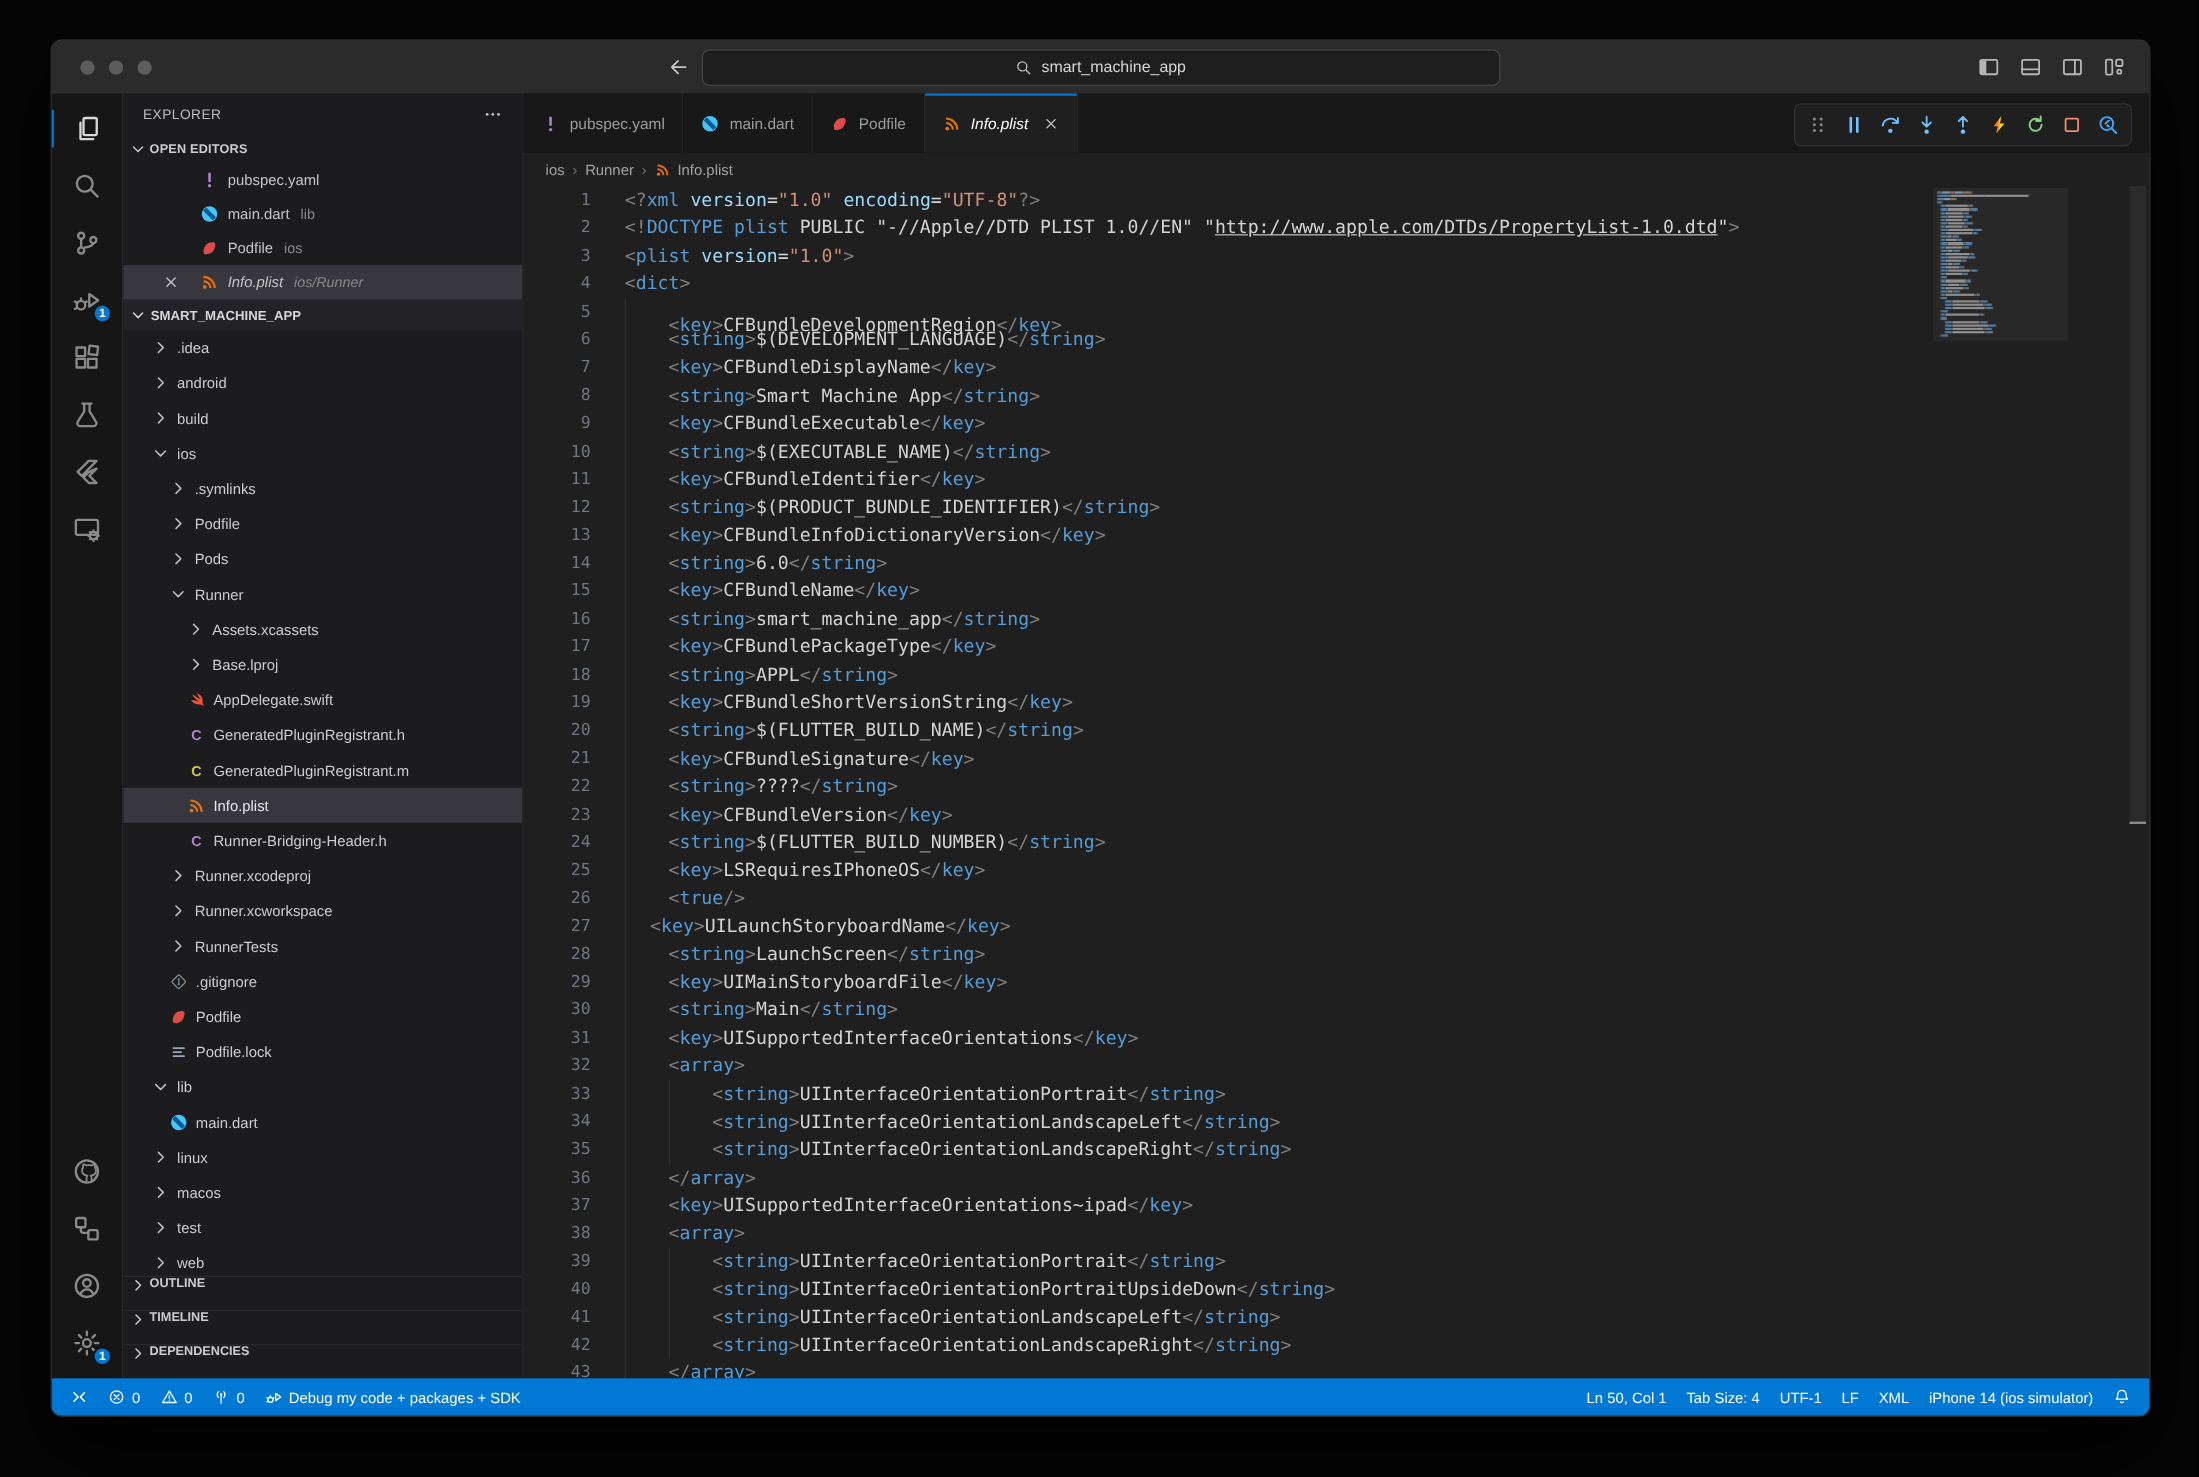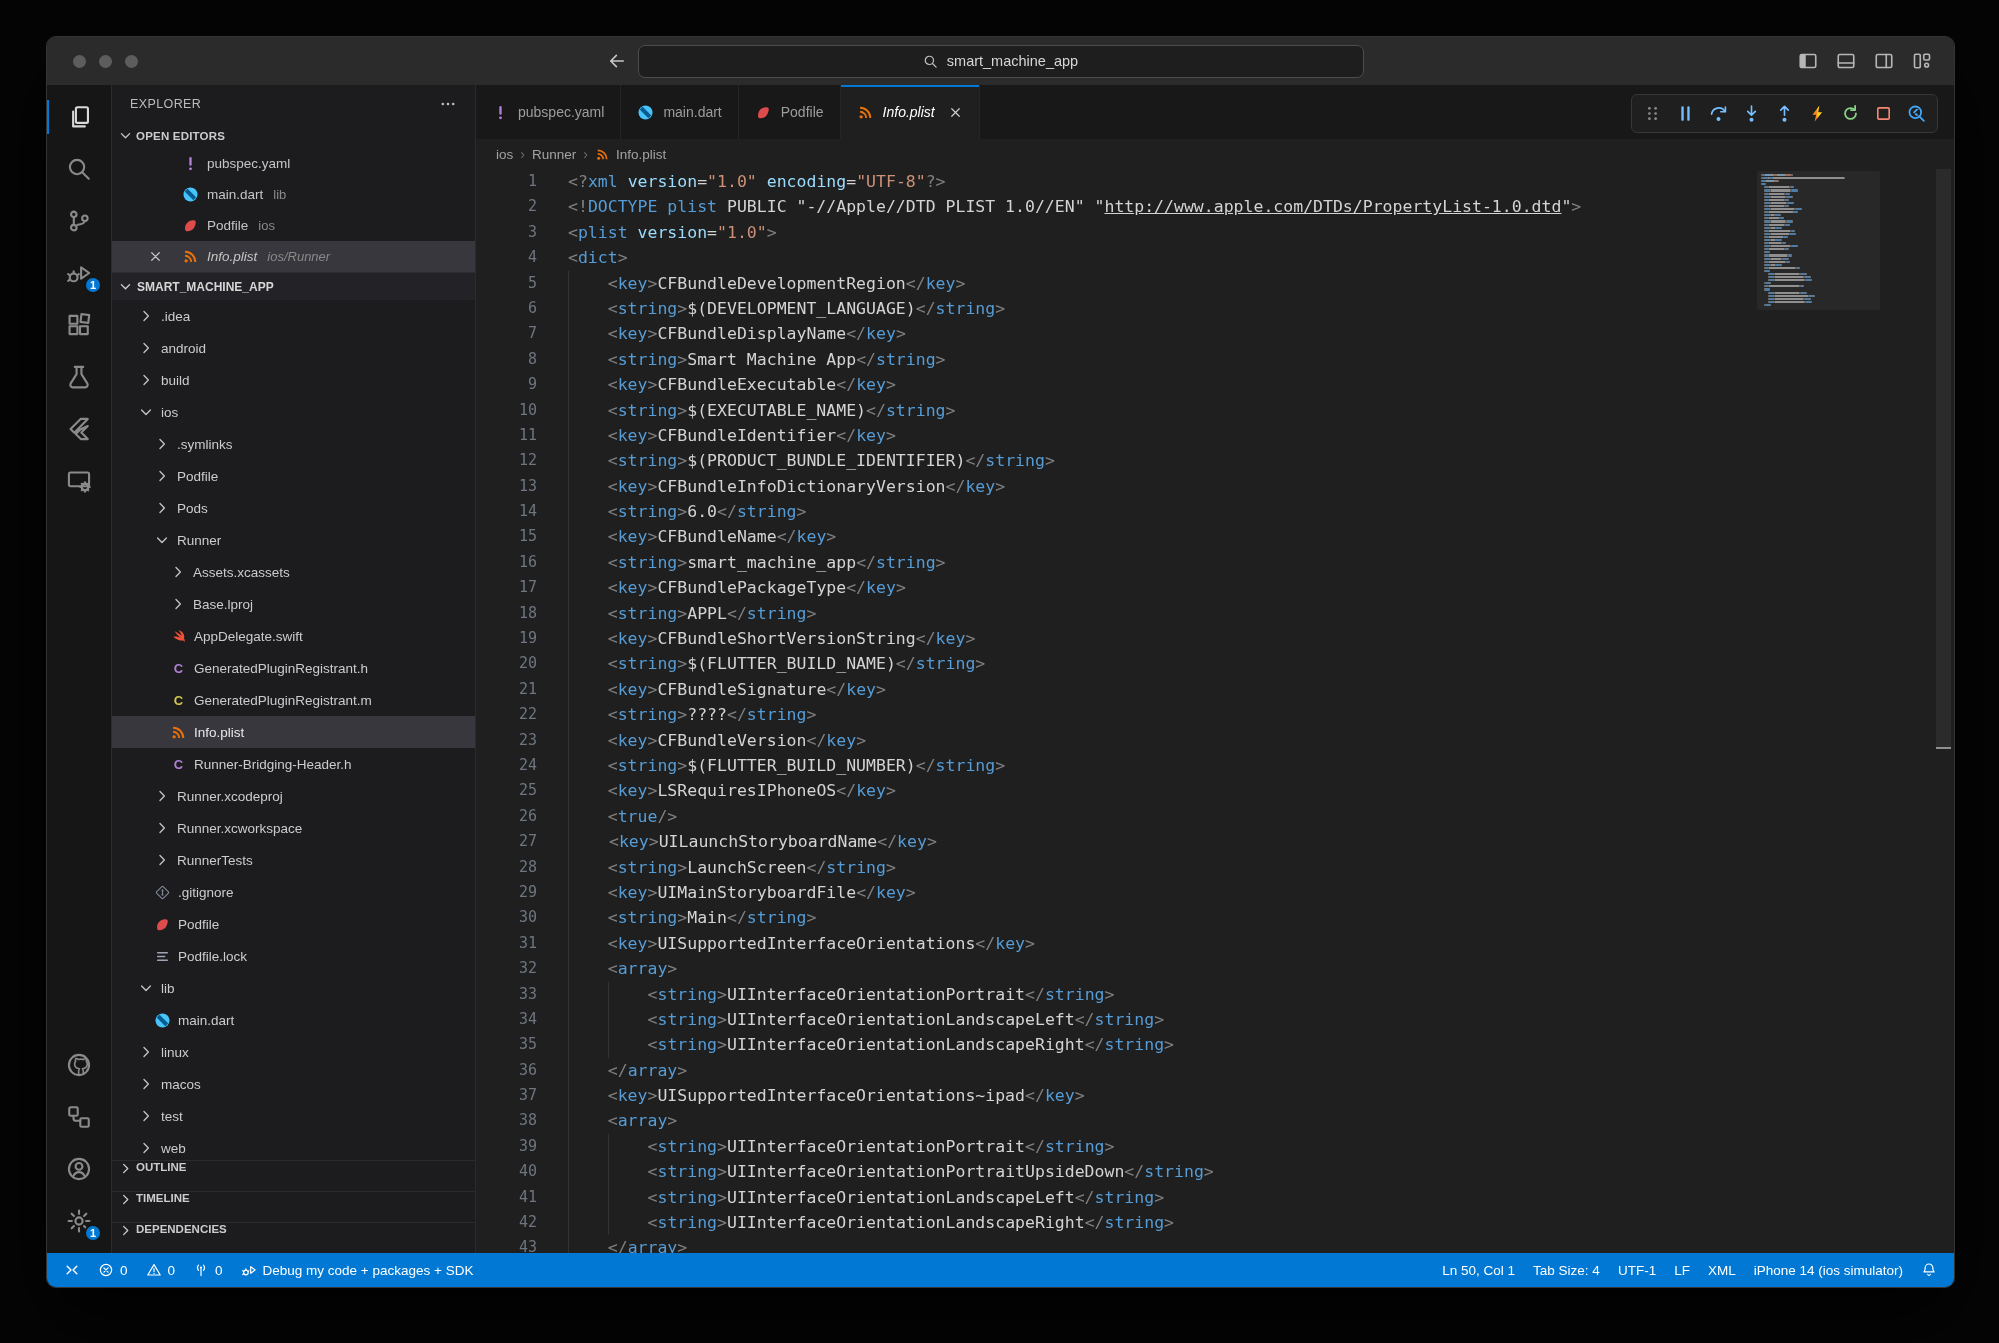--- a/index.html
+++ b/index.html
@@ -738,21 +738,21 @@
             </span>
             <span>Info.plist</span>
           </span>
         </div>
       <div class="code">
         <div>
             <div class="line"><span class="ln">1</span><span style="padding-left: 0px;"><span class="c-p">&lt;?</span><span class="c-t">xml</span><span class="c-w"> </span><span class="c-a">version</span><span class="c-w">=</span><span class="c-s">"1.0"</span><span class="c-w"> </span><span class="c-a">encoding</span><span class="c-w">=</span><span class="c-s">"UTF-8"</span><span class="c-p">?&gt;</span></span></div>
             <div class="line"><span class="ln">2</span><span style="padding-left: 0px;"><span class="c-p">&lt;!</span><span class="c-t">DOCTYPE</span><span class="c-w"> </span><span class="c-t">plist</span><span class="c-w"> PUBLIC "-//Apple//DTD PLIST 1.0//EN" "</span><span class="c-u">http://www.apple.com/DTDs/PropertyList-1.0.dtd</span><span class="c-w">"</span><span class="c-p">&gt;</span></span></div>
             <div class="line"><span class="ln">3</span><span style="padding-left: 0px;"><span class="c-p">&lt;</span><span class="c-t">plist</span><span class="c-w"> </span><span class="c-a">version</span><span class="c-w">=</span><span class="c-s">"1.0"</span><span class="c-p">&gt;</span></span></div>
             <div class="line"><span class="ln">4</span><span style="padding-left: 0px;"><span class="c-p">&lt;</span><span class="c-t">dict</span><span class="c-p">&gt;</span></span></div>
-            <div class="line"><span class="ln">5</span><span class="guide" style="left: 92px;"></span><span style="padding-left: 39.76px;"><span class="c-p">&lt;</span><span class="c-t">key</span><span class="c-p">&gt;</span><span class="c-w">CFBundleDevelopmentRegion</span><span class="c-p">&lt;/</span><span class="c-t">key</span><span class="c-p">&gt;</span></span></div>
+            <div class="line"><span class="ln">5</span><span class="guide" style="left: 92px;"></span><span style="padding-left: 39.76px; margin-top: 12px;"><span class="c-p">&lt;</span><span class="c-t">key</span><span class="c-p">&gt;</span><span class="c-w">CFBundleDevelopmentRegion</span><span class="c-p">&lt;/</span><span class="c-t">key</span><span class="c-p">&gt;</span></span></div>
             <div class="line"><span class="ln">6</span><span class="guide" style="left: 92px;"></span><span style="padding-left: 39.76px;"><span class="c-p">&lt;</span><span class="c-t">string</span><span class="c-p">&gt;</span><span class="c-w">$(DEVELOPMENT_LANGUAGE)</span><span class="c-p">&lt;/</span><span class="c-t">string</span><span class="c-p">&gt;</span></span></div>
             <div class="line"><span class="ln">7</span><span class="guide" style="left: 92px;"></span><span style="padding-left: 39.76px;"><span class="c-p">&lt;</span><span class="c-t">key</span><span class="c-p">&gt;</span><span class="c-w">CFBundleDisplayName</span><span class="c-p">&lt;/</span><span class="c-t">key</span><span class="c-p">&gt;</span></span></div>
             <div class="line"><span class="ln">8</span><span class="guide" style="left: 92px;"></span><span style="padding-left: 39.76px;"><span class="c-p">&lt;</span><span class="c-t">string</span><span class="c-p">&gt;</span><span class="c-w">Smart Machine App</span><span class="c-p">&lt;/</span><span class="c-t">string</span><span class="c-p">&gt;</span></span></div>
             <div class="line"><span class="ln">9</span><span class="guide" style="left: 92px;"></span><span style="padding-left: 39.76px;"><span class="c-p">&lt;</span><span class="c-t">key</span><span class="c-p">&gt;</span><span class="c-w">CFBundleExecutable</span><span class="c-p">&lt;/</span><span class="c-t">key</span><span class="c-p">&gt;</span></span></div>
             <div class="line"><span class="ln">10</span><span class="guide" style="left: 92px;"></span><span style="padding-left: 39.76px;"><span class="c-p">&lt;</span><span class="c-t">string</span><span class="c-p">&gt;</span><span class="c-w">$(EXECUTABLE_NAME)</span><span class="c-p">&lt;/</span><span class="c-t">string</span><span class="c-p">&gt;</span></span></div>
             <div class="line"><span class="ln">11</span><span class="guide" style="left: 92px;"></span><span style="padding-left: 39.76px;"><span class="c-p">&lt;</span><span class="c-t">key</span><span class="c-p">&gt;</span><span class="c-w">CFBundleIdentifier</span><span class="c-p">&lt;/</span><span class="c-t">key</span><span class="c-p">&gt;</span></span></div>
             <div class="line"><span class="ln">12</span><span class="guide" style="left: 92px;"></span><span style="padding-left: 39.76px;"><span class="c-p">&lt;</span><span class="c-t">string</span><span class="c-p">&gt;</span><span class="c-w">$(PRODUCT_BUNDLE_IDENTIFIER)</span><span class="c-p">&lt;/</span><span class="c-t">string</span><span class="c-p">&gt;</span></span></div>
             <div class="line"><span class="ln">13</span><span class="guide" style="left: 92px;"></span><span style="padding-left: 39.76px;"><span class="c-p">&lt;</span><span class="c-t">key</span><span class="c-p">&gt;</span><span class="c-w">CFBundleInfoDictionaryVersion</span><span class="c-p">&lt;/</span><span class="c-t">key</span><span class="c-p">&gt;</span></span></div>
             <div class="line"><span class="ln">14</span><span class="guide" style="left: 92px;"></span><span style="padding-left: 39.76px;"><span class="c-p">&lt;</span><span class="c-t">string</span><span class="c-p">&gt;</span><span class="c-w">6.0</span><span class="c-p">&lt;/</span><span class="c-t">string</span><span class="c-p">&gt;</span></span></div>
             <div class="line"><span class="ln">15</span><span class="guide" style="left: 92px;"></span><span style="padding-left: 39.76px;"><span class="c-p">&lt;</span><span class="c-t">key</span><span class="c-p">&gt;</span><span class="c-w">CFBundleName</span><span class="c-p">&lt;/</span><span class="c-t">key</span><span class="c-p">&gt;</span></span></div>
@@ -760,21 +760,21 @@
             <div class="line"><span class="ln">17</span><span class="guide" style="left: 92px;"></span><span style="padding-left: 39.76px;"><span class="c-p">&lt;</span><span class="c-t">key</span><span class="c-p">&gt;</span><span class="c-w">CFBundlePackageType</span><span class="c-p">&lt;/</span><span class="c-t">key</span><span class="c-p">&gt;</span></span></div>
             <div class="line"><span class="ln">18</span><span class="guide" style="left: 92px;"></span><span style="padding-left: 39.76px;"><span class="c-p">&lt;</span><span class="c-t">string</span><span class="c-p">&gt;</span><span class="c-w">APPL</span><span class="c-p">&lt;/</span><span class="c-t">string</span><span class="c-p">&gt;</span></span></div>
             <div class="line"><span class="ln">19</span><span class="guide" style="left: 92px;"></span><span style="padding-left: 39.76px;"><span class="c-p">&lt;</span><span class="c-t">key</span><span class="c-p">&gt;</span><span class="c-w">CFBundleShortVersionString</span><span class="c-p">&lt;/</span><span class="c-t">key</span><span class="c-p">&gt;</span></span></div>
             <div class="line"><span class="ln">20</span><span class="guide" style="left: 92px;"></span><span style="padding-left: 39.76px;"><span class="c-p">&lt;</span><span class="c-t">string</span><span class="c-p">&gt;</span><span class="c-w">$(FLUTTER_BUILD_NAME)</span><span class="c-p">&lt;/</span><span class="c-t">string</span><span class="c-p">&gt;</span></span></div>
             <div class="line"><span class="ln">21</span><span class="guide" style="left: 92px;"></span><span style="padding-left: 39.76px;"><span class="c-p">&lt;</span><span class="c-t">key</span><span class="c-p">&gt;</span><span class="c-w">CFBundleSignature</span><span class="c-p">&lt;/</span><span class="c-t">key</span><span class="c-p">&gt;</span></span></div>
             <div class="line"><span class="ln">22</span><span class="guide" style="left: 92px;"></span><span style="padding-left: 39.76px;"><span class="c-p">&lt;</span><span class="c-t">string</span><span class="c-p">&gt;</span><span class="c-w">????</span><span class="c-p">&lt;/</span><span class="c-t">string</span><span class="c-p">&gt;</span></span></div>
             <div class="line"><span class="ln">23</span><span class="guide" style="left: 92px;"></span><span style="padding-left: 39.76px;"><span class="c-p">&lt;</span><span class="c-t">key</span><span class="c-p">&gt;</span><span class="c-w">CFBundleVersion</span><span class="c-p">&lt;/</span><span class="c-t">key</span><span class="c-p">&gt;</span></span></div>
             <div class="line"><span class="ln">24</span><span class="guide" style="left: 92px;"></span><span style="padding-left: 39.76px;"><span class="c-p">&lt;</span><span class="c-t">string</span><span class="c-p">&gt;</span><span class="c-w">$(FLUTTER_BUILD_NUMBER)</span><span class="c-p">&lt;/</span><span class="c-t">string</span><span class="c-p">&gt;</span></span></div>
             <div class="line"><span class="ln">25</span><span class="guide" style="left: 92px;"></span><span style="padding-left: 39.76px;"><span class="c-p">&lt;</span><span class="c-t">key</span><span class="c-p">&gt;</span><span class="c-w">LSRequiresIPhoneOS</span><span class="c-p">&lt;/</span><span class="c-t">key</span><span class="c-p">&gt;</span></span></div>
             <div class="line"><span class="ln">26</span><span class="guide" style="left: 92px;"></span><span style="padding-left: 39.76px;"><span class="c-p">&lt;</span><span class="c-t">true</span><span class="c-p">/&gt;</span></span></div>
-            <div class="line"><span class="ln">27</span><span class="guide" style="left: 92px;"></span><span style="padding-left: 41px;"><span class="c-p">&lt;</span><span class="c-t">key</span><span class="c-p">&gt;</span><span class="c-w">UILaunchStoryboardName</span><span class="c-p">&lt;/</span><span class="c-t">key</span><span class="c-p">&gt;</span></span></div>
+            <div class="line"><span class="ln">27</span><span class="guide" style="left: 92px;"></span><span style="padding-left: 23px;"><span class="c-p">&lt;</span><span class="c-t">key</span><span class="c-p">&gt;</span><span class="c-w">UILaunchStoryboardName</span><span class="c-p">&lt;/</span><span class="c-t">key</span><span class="c-p">&gt;</span></span></div>
             <div class="line"><span class="ln">28</span><span class="guide" style="left: 92px;"></span><span style="padding-left: 39.76px;"><span class="c-p">&lt;</span><span class="c-t">string</span><span class="c-p">&gt;</span><span class="c-w">LaunchScreen</span><span class="c-p">&lt;/</span><span class="c-t">string</span><span class="c-p">&gt;</span></span></div>
             <div class="line"><span class="ln">29</span><span class="guide" style="left: 92px;"></span><span style="padding-left: 39.76px;"><span class="c-p">&lt;</span><span class="c-t">key</span><span class="c-p">&gt;</span><span class="c-w">UIMainStoryboardFile</span><span class="c-p">&lt;/</span><span class="c-t">key</span><span class="c-p">&gt;</span></span></div>
             <div class="line"><span class="ln">30</span><span class="guide" style="left: 92px;"></span><span style="padding-left: 39.76px;"><span class="c-p">&lt;</span><span class="c-t">string</span><span class="c-p">&gt;</span><span class="c-w">Main</span><span class="c-p">&lt;/</span><span class="c-t">string</span><span class="c-p">&gt;</span></span></div>
             <div class="line"><span class="ln">31</span><span class="guide" style="left: 92px;"></span><span style="padding-left: 39.76px;"><span class="c-p">&lt;</span><span class="c-t">key</span><span class="c-p">&gt;</span><span class="c-w">UISupportedInterfaceOrientations</span><span class="c-p">&lt;/</span><span class="c-t">key</span><span class="c-p">&gt;</span></span></div>
             <div class="line"><span class="ln">32</span><span class="guide" style="left: 92px;"></span><span style="padding-left: 39.76px;"><span class="c-p">&lt;</span><span class="c-t">array</span><span class="c-p">&gt;</span></span></div>
             <div class="line"><span class="ln">33</span><span class="guide" style="left: 92px;"></span><span class="guide" style="left: 131.76px;"></span><span style="padding-left: 79.52px;"><span class="c-p">&lt;</span><span class="c-t">string</span><span class="c-p">&gt;</span><span class="c-w">UIInterfaceOrientationPortrait</span><span class="c-p">&lt;/</span><span class="c-t">string</span><span class="c-p">&gt;</span></span></div>
             <div class="line"><span class="ln">34</span><span class="guide" style="left: 92px;"></span><span class="guide" style="left: 131.76px;"></span><span style="padding-left: 79.52px;"><span class="c-p">&lt;</span><span class="c-t">string</span><span class="c-p">&gt;</span><span class="c-w">UIInterfaceOrientationLandscapeLeft</span><span class="c-p">&lt;/</span><span class="c-t">string</span><span class="c-p">&gt;</span></span></div>
             <div class="line"><span class="ln">35</span><span class="guide" style="left: 92px;"></span><span class="guide" style="left: 131.76px;"></span><span style="padding-left: 79.52px;"><span class="c-p">&lt;</span><span class="c-t">string</span><span class="c-p">&gt;</span><span class="c-w">UIInterfaceOrientationLandscapeRight</span><span class="c-p">&lt;/</span><span class="c-t">string</span><span class="c-p">&gt;</span></span></div>
             <div class="line"><span class="ln">36</span><span class="guide" style="left: 92px;"></span><span style="padding-left: 39.76px;"><span class="c-p">&lt;/</span><span class="c-t">array</span><span class="c-p">&gt;</span></span></div>
             <div class="line"><span class="ln">37</span><span class="guide" style="left: 92px;"></span><span style="padding-left: 39.76px;"><span class="c-p">&lt;</span><span class="c-t">key</span><span class="c-p">&gt;</span><span class="c-w">UISupportedInterfaceOrientations~ipad</span><span class="c-p">&lt;/</span><span class="c-t">key</span><span class="c-p">&gt;</span></span></div>

